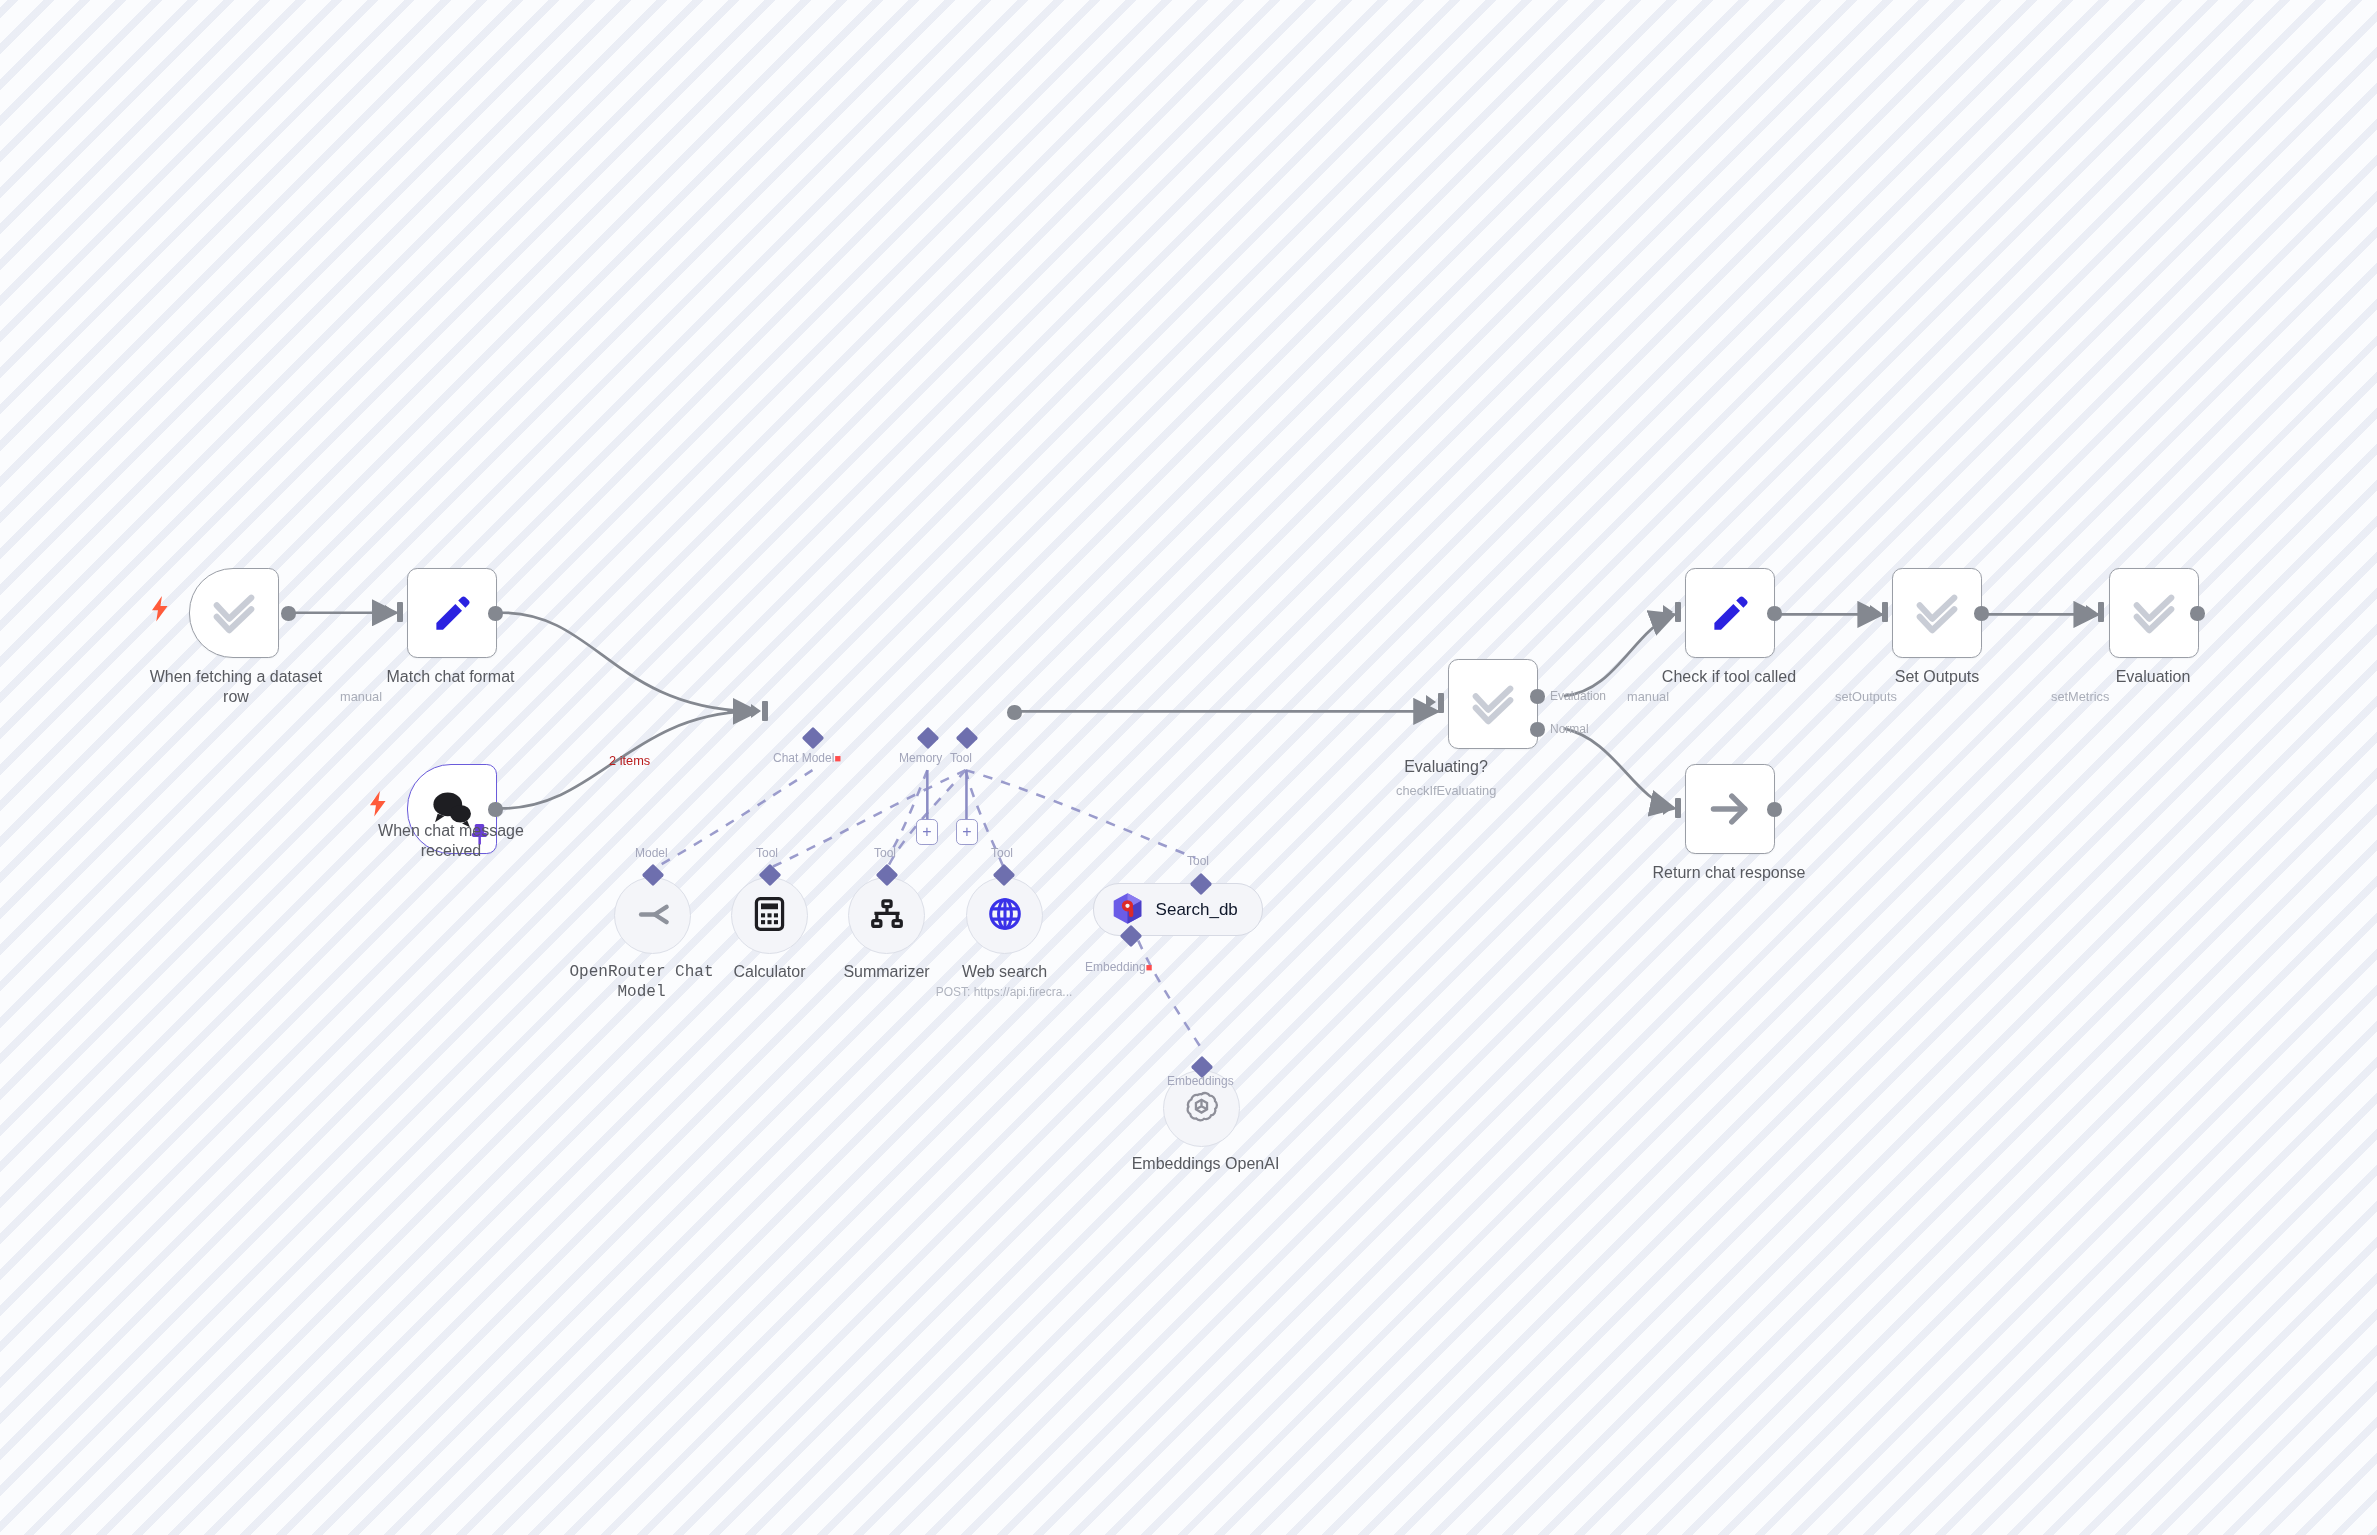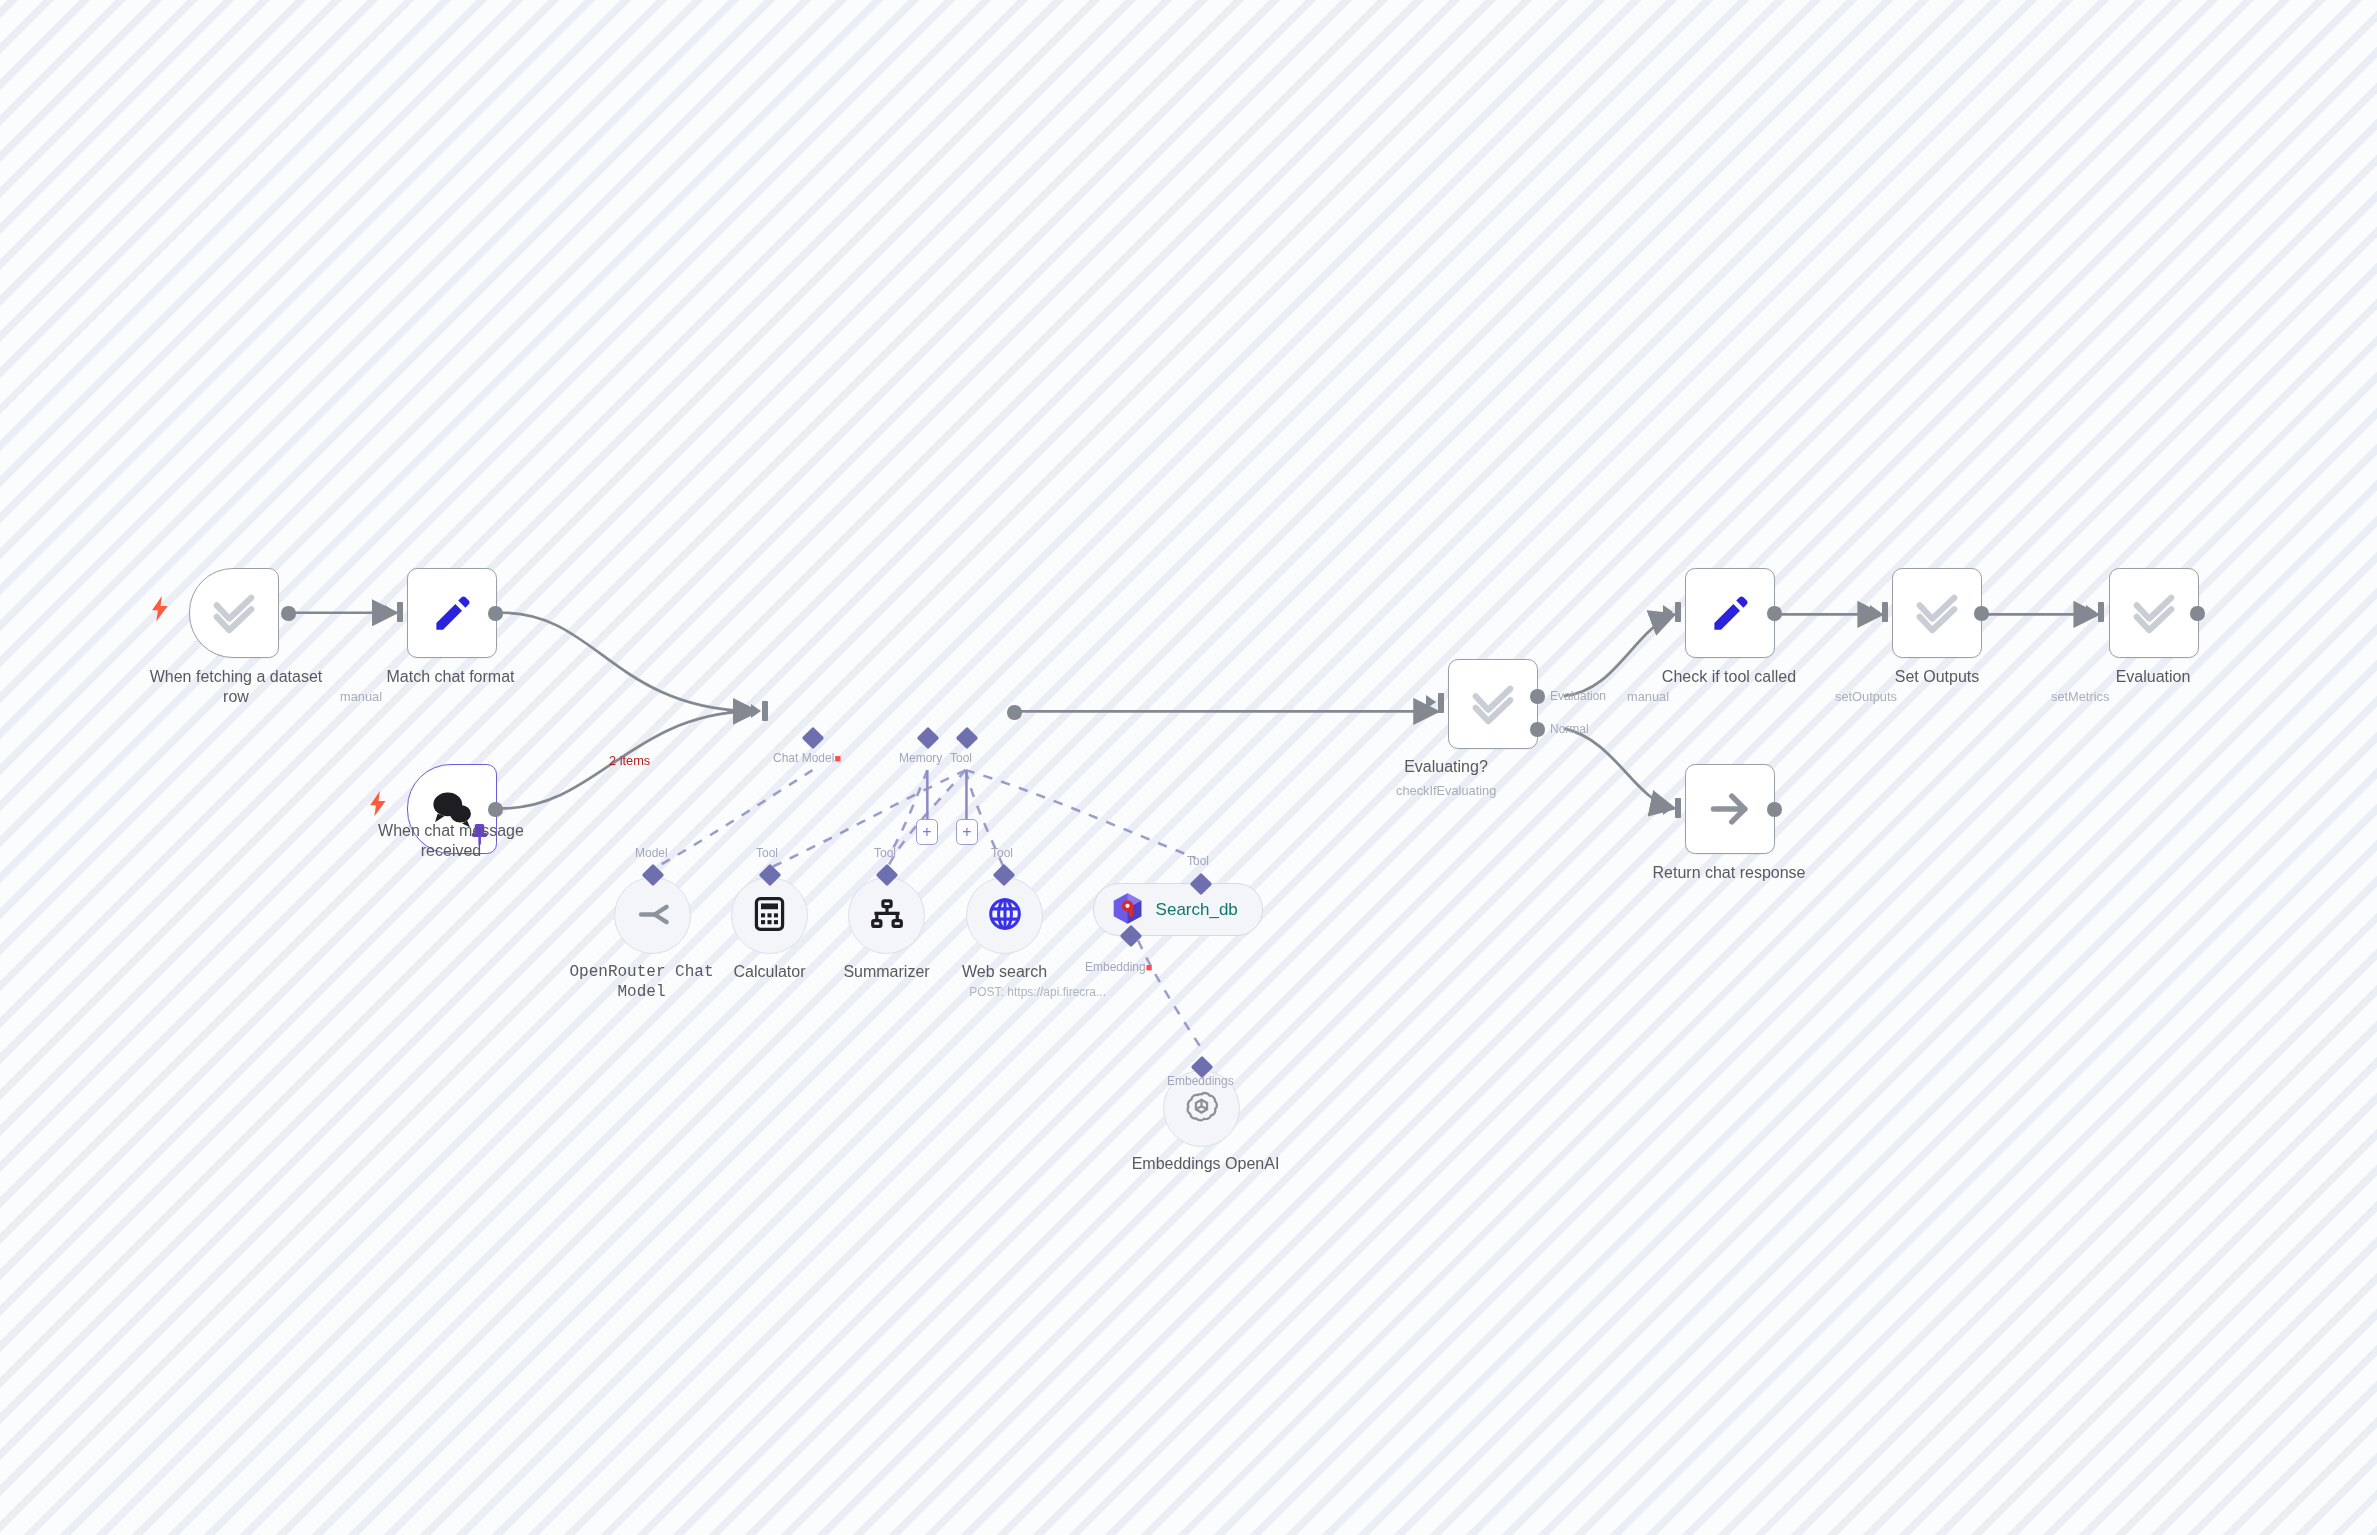--- a/index.html
+++ b/index.html
@@ -33,21 +33,21 @@
     width:272px;height:78px;border:1.7px solid #9a9ea6;border-radius:12px;background:#fff;
     display:flex;align-items:center;padding-left:22px;gap:19px;box-sizing:border-box;
     box-shadow:0 0.9px 1.7px rgba(40,50,80,.05);
   }
   .agentbox .title{font-size:19.6px;color:#4a4d54;letter-spacing:0.1px;}
 
   .pillbox{
     width:170px;height:53px;border:1.7px solid #d7dae4;border-radius:26px;background:#f4f5f9;
     display:flex;align-items:center;padding-left:19px;gap:13.6px;box-sizing:border-box;
   }
-  .pillbox .title{font-size:17px;color:#0f766e;}
+  .pillbox .title{font-size:17px;color:#0f172a;}
 
   .subnode{
     width:77px;height:77px;border:1.7px solid #dcdfe8;border-radius:50%;background:#f4f5f9;
     display:flex;align-items:center;justify-content:center;box-sizing:border-box;
   }
 
   
   .caption{
     position:absolute;text-align:center;font-size:16px;line-height:20.4px;
     color:#57595f;white-space:pre-line;
@@ -277,21 +277,21 @@
           <circle cx="10" cy="10" r="8.4"></circle>
           <ellipse cx="10" cy="10" rx="3.8" ry="8.4"></ellipse>
           <path d="M1.8 7 H18.2 M1.8 13 H18.2 M10 1.6 V18.4"></path>
         </svg>
       </span>
     </div>
   </div>
   <div class="diamond" style="left:996px;top:867px;"></div>
   <div class="portlabel" style="left:991px;top:846px;">Tool</div>
   <div class="caption" style="left:928px;top:962px;width:153px;">Web search</div>
-  <div class="urlcaption" style="left:902px;top:985px;width:204px;text-align:right;">POST: https://api.firecra...</div>
+  <div class="urlcaption" style="left:902px;top:985px;width:204px;">POST: https://api.firecra...</div>
 
   <div class="node" style="left:1093px;top:883px;">
     <div class="pillbox">
       <span class="glyph">
         <svg width="29" height="31" viewBox="0 0 17 18">
           <path d="M8.5 0 L16.6 4.5 V13.5 L8.5 18 L0.4 13.5 V4.5 Z" fill="#6b5ce7"></path>
           <path d="M8.5 0 L16.6 4.5 L8.5 9 Z" fill="#8a7bf0"></path>
           <path d="M8.5 9 L16.6 4.5 V13.5 L8.5 18 Z" fill="#4b3fc4"></path>
           <circle cx="8.5" cy="7.4" r="3.3" fill="#dc2a2a"></circle>
           <rect x="9.3" y="8.5" width="2.6" height="5.5" rx="1.2" fill="#dc2a2a"></rect>

